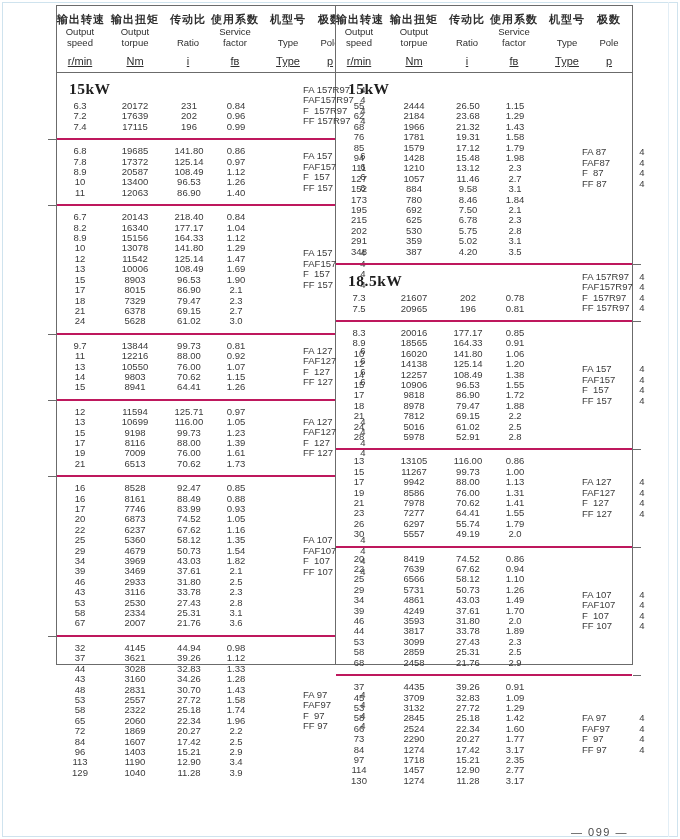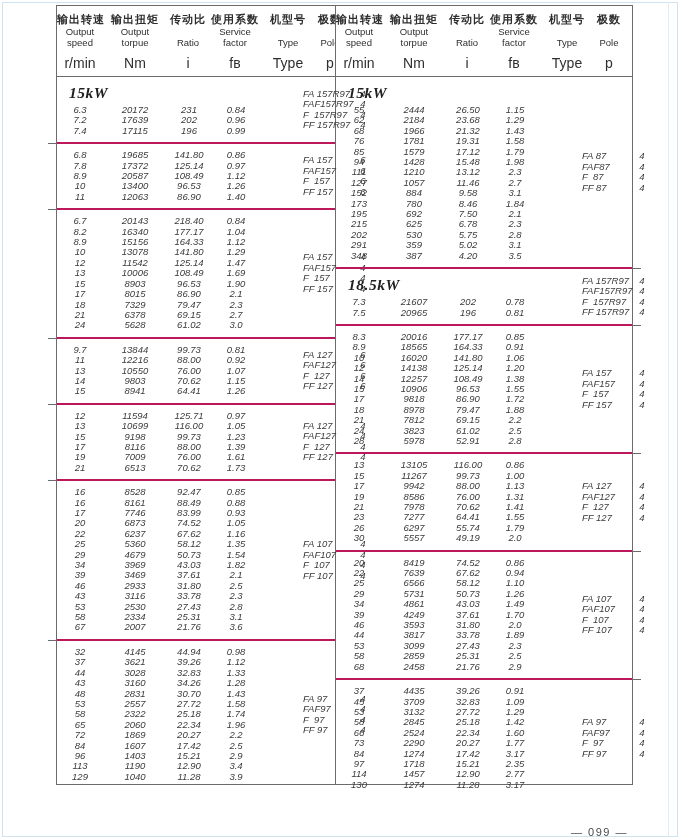--- a/index.html
+++ b/index.html
@@ -5,38 +5,38 @@
   html,body{margin:0;padding:0;}
   body{
     width:680px;height:839px;position:relative;background:#ffffff;
     font-family:"Liberation Sans",sans-serif;color:#3a3a3a;overflow:hidden;
   }
   .page-border{position:absolute;inset:2px;border:1px solid #cfe3ee;pointer-events:none;}
   .edge-line{position:absolute;top:2px;bottom:2px;right:11px;width:1px;background:#e2eef6;pointer-events:none;}
 
   .tables{position:absolute;left:56px;top:5px;display:flex;}
   .spec-table{
-    box-sizing:border-box;height:780px;background:#fff;
+    box-sizing:border-box;height:660px;background:#fff;
     border:1.5px solid #6b6b6b;display:flex;flex-direction:column;
   }
   .spec-table.left{width:279px;border-right:none;}
   .spec-table.right{width:298px;}
 
   
   .thead{border-bottom:1.5px solid #6b6b6b;padding:7px 0 5px;}
   .hrow{display:grid;grid-template-columns:46px 64px 42px 52px 54px 30px;}
   .hcol{text-align:center;}
   .hcn{font-size:11px;font-weight:bold;letter-spacing:1px;color:#2e2e2e;line-height:13px;white-space:nowrap;}
   .hen{font-size:9.5px;line-height:11px;min-height:11px;color:#2e2e2e;}
   .hrow.units{margin-top:7px;}
-  .hunit{font-size:14px;color:#2e2e2e;}
+  .hunit{font-size:11px;color:#2e2e2e;text-decoration:underline;}
 
   
   .tbody{flex:1;display:flex;flex-direction:column;}
-  .group{display:flex;align-items:center;padding:6px 0;position:relative;font-style:italic;}
+  .group{display:flex;align-items:center;padding:6px 0;position:relative;}
   .group + .group{border-top:2px solid #be185d;}
   .spec-table.left  .group + .group::before{content:"";position:absolute;left:-9px;top:-1px;width:8px;height:1px;background:#6b6b6b;}
   .spec-table.right .group + .group::after {content:"";position:absolute;right:-9px;top:-1px;width:8px;height:1px;background:#6b6b6b;}
   .filler{flex:1;}
   .gleft{flex:0 0 204px;}
   .section-title{
     font-family:"Liberation Serif","DejaVu Serif",serif;
     font-size:15.5px;font-weight:600;color:#1f1f1f;
     padding-left:12px;margin:1px 0 3px 0;letter-spacing:0.5px;
   }
@@ -696,21 +696,21 @@
               <span class="cell">1.72</span>
               <span class="cell">18</span>
               <span class="cell">8978</span>
               <span class="cell">79.47</span>
               <span class="cell">1.88</span>
               <span class="cell">21</span>
               <span class="cell">7812</span>
               <span class="cell">69.15</span>
               <span class="cell">2.2</span>
               <span class="cell">24</span>
-              <span class="cell">3823</span>
+              <span class="cell">5016</span>
               <span class="cell">61.02</span>
               <span class="cell">2.5</span>
               <span class="cell">28</span>
               <span class="cell">5978</span>
               <span class="cell">52.91</span>
               <span class="cell">2.8</span>
             </div>
           </div>
           <div class="gtypes">
             <div class="type-line">

